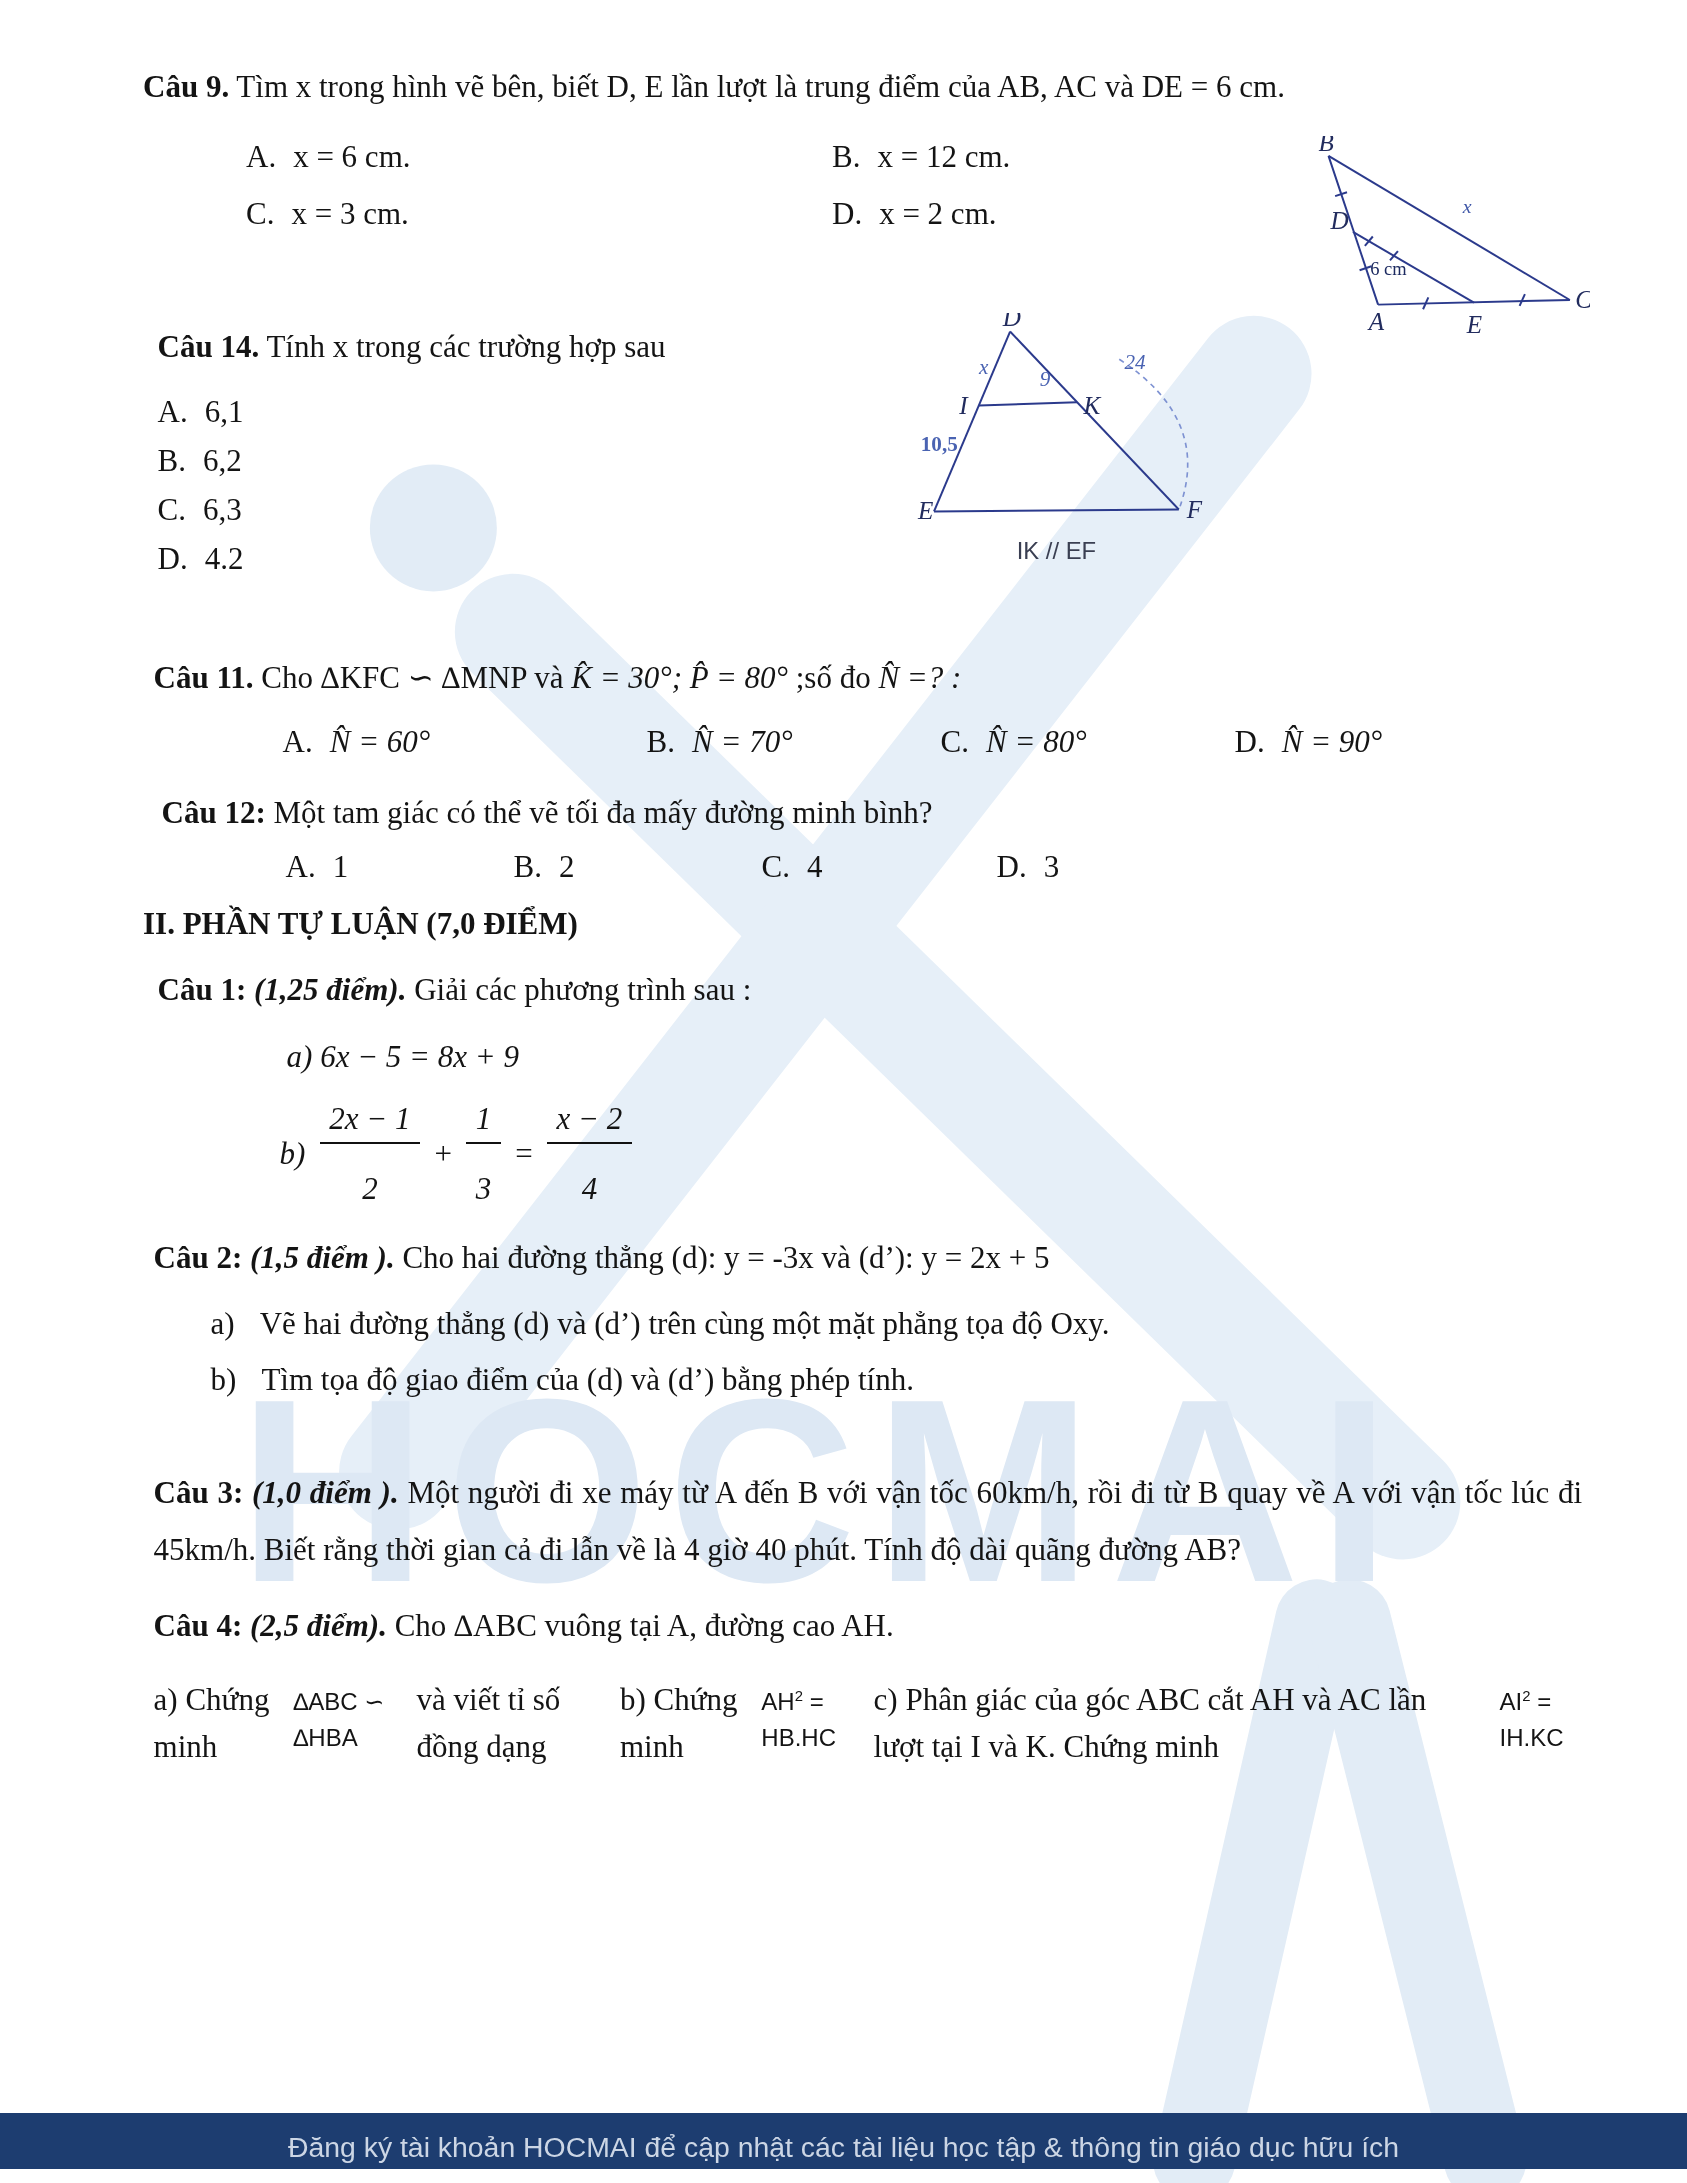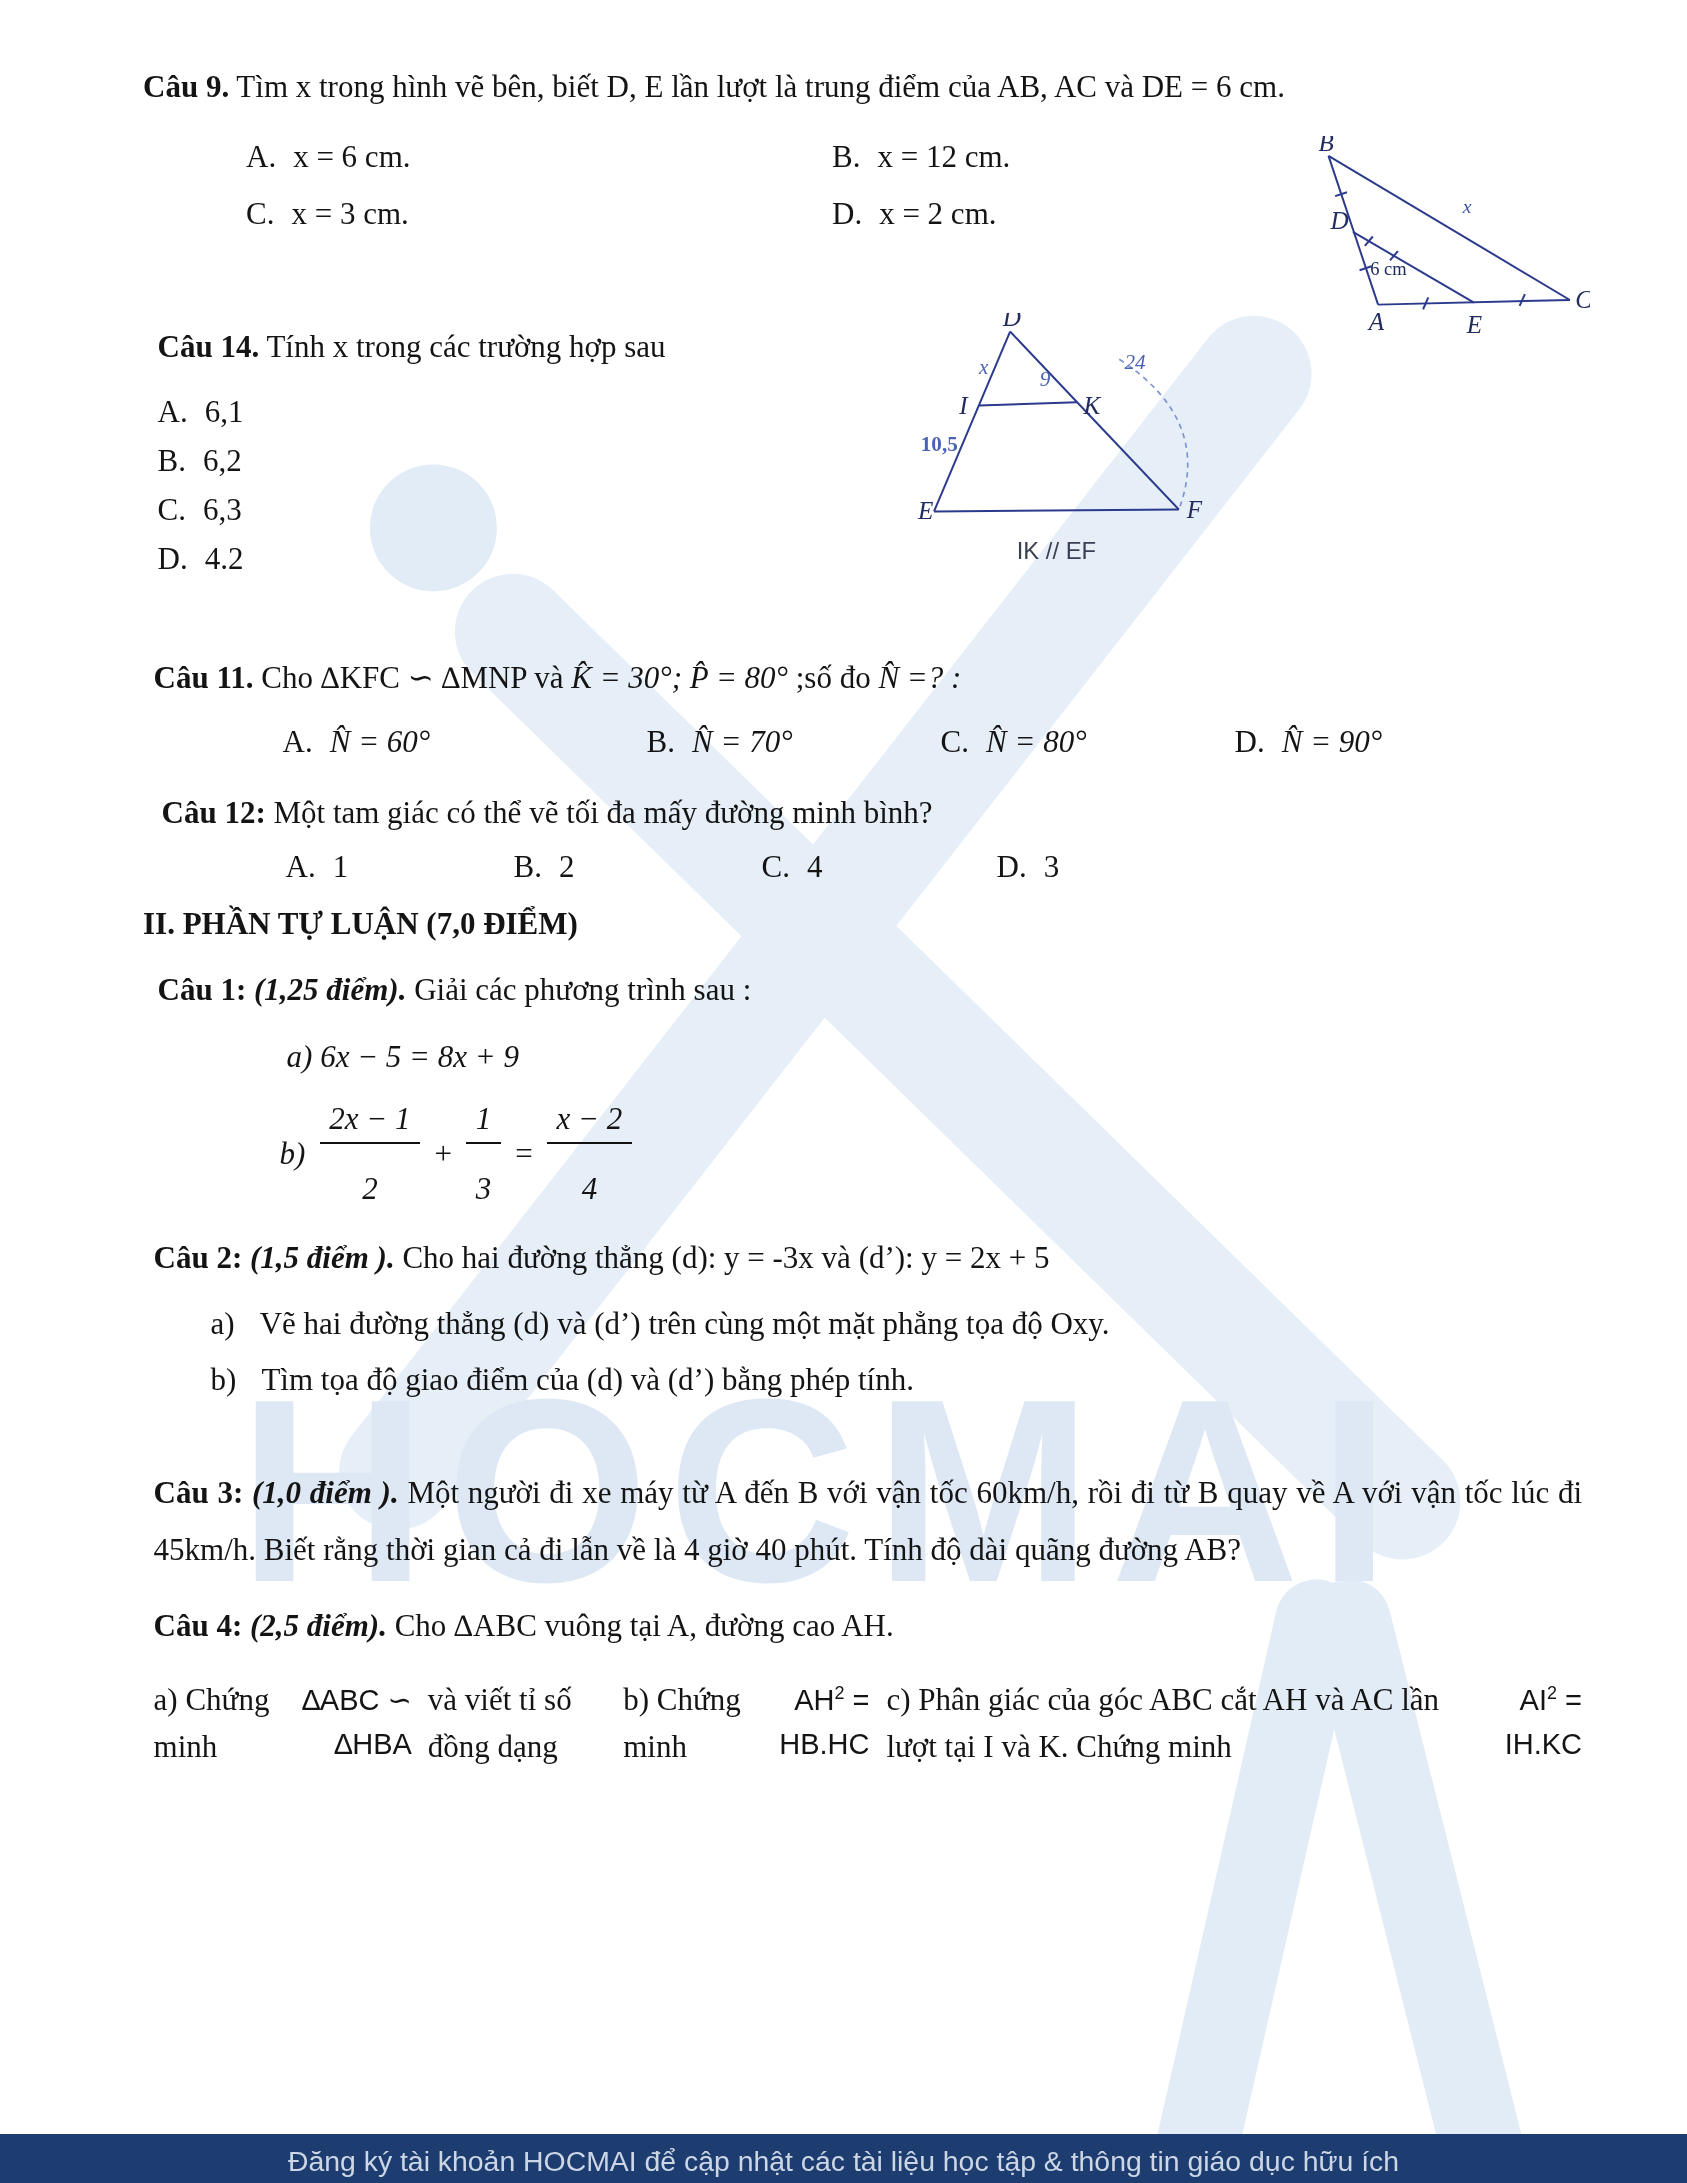--- a/index.html
+++ b/index.html
@@ -7,21 +7,21 @@
     position:relative;width:1687px;height:2183px;background:#ffffff;overflow:hidden;
     font-family:"Liberation Serif",serif;font-size:31px;color:#141414;margin:0 auto;
   }
   .wm{position:absolute;top:0;left:0;z-index:0;pointer-events:none;}
   .content{position:relative;z-index:2;padding:58px 105px 0 143px;}
   p{margin:0;}
   .qtitle{line-height:1.85;}
   .qlabel{font-weight:bold;}
   .pts{font-weight:bold;font-style:italic;}
   .mathit{font-style:italic;}
-  .sans{font-family:"Liberation Sans",sans-serif;font-size:29px;text-align:right;}
+  .sans{font-family:"Liberation Sans",sans-serif;font-size:24px;}
   sup{font-size:0.62em;vertical-align:super;line-height:0;}
 
   
   .q9{position:relative;margin-bottom:81px;}
   .opt-grid9{display:grid;grid-template-columns:586px auto;row-gap:10.6px;margin:18.5px 0 0 103px;}
   .opt{display:flex;gap:17px;line-height:1.5;}
   .fig1{position:absolute;top:78px;right:-8px;}
 
   
   .q10{position:relative;margin-bottom:66px;padding-left:14.6px;}
@@ -51,22 +51,22 @@
   .e2-items .opt{gap:25px;}
 
   .e3{padding-left:10.6px;margin-bottom:18.5px;}
   .e3 .qtitle{text-align:justify;}
 
   .e4{padding-left:10.6px;}
   .e4-items{margin-top:22.5px;display:flex;flex-direction:row;gap:17px;}
   .e4-item{display:flex;align-items:baseline;gap:16px;line-height:1.5;}
 
   .footer{
-    position:absolute;left:0;right:0;bottom:0;height:38px;background:#1d3d70;z-index:3;
-    display:flex;justify-content:center;align-items:flex-start;padding-top:11px;
+    position:absolute;left:0;right:0;bottom:14px;height:38px;background:#1d3d70;z-index:3;
+    display:flex;justify-content:center;align-items:flex-start;padding-top:18px;
   }
   .footer span{font-family:"Liberation Sans",sans-serif;font-size:28.4px;color:#ccd6e5;line-height:1.15;}
 
   
   .fl{font:italic 38px "Liberation Serif",serif;fill:#222c5e;}
   .fs{font:italic 30px "Liberation Serif",serif;fill:#3d55a6;}
   .ft{font:28px "Liberation Serif",serif;fill:#1c2a60;}
   .fnum{font:italic 32px "Liberation Serif",serif;fill:#4a63b2;}
   .fnumb{font:bold 32px "Liberation Serif",serif;fill:#4a63b2;}
   .fcap{font:36px "Liberation Sans",sans-serif;fill:#3a3f52;}

